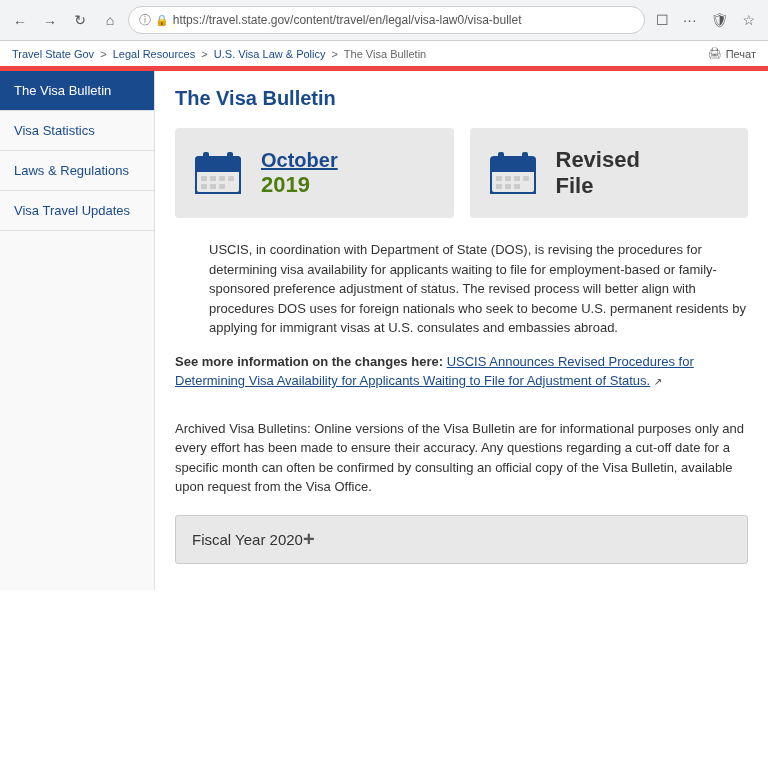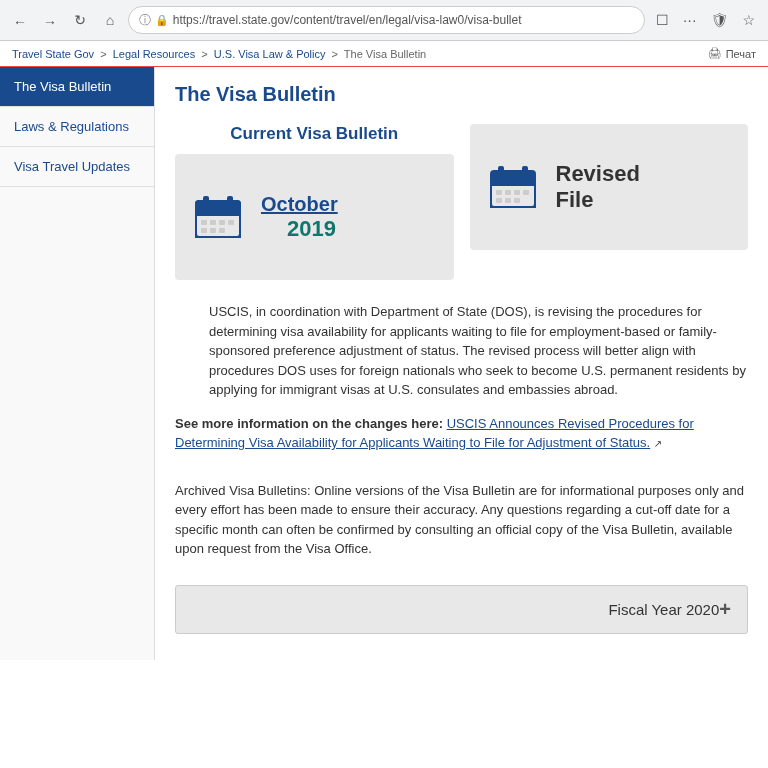--- a/index.html
+++ b/index.html
@@ -49,21 +49,21 @@
       display: flex;
       flex-direction: column;
       background: #fff;
     }
 
     
     .breadcrumb-bar {
       padding: 6px 12px;
       font-size: 11px;
       color: #666;
-      border-bottom: 1px solid #ef4444;
+      border-bottom: 5px solid #ef4444;
       display: flex;
       align-items: center;
       justify-content: space-between;
     }
     .breadcrumb-bar a { color: #1a4a8e; text-decoration: none; font-size: 11px; }
     .breadcrumb-sep { margin: 0 3px; color: #666; }
     .print-btn { display: flex; align-items: center; gap: 4px; font-size: 11px; color: #555; cursor: pointer; background: none; border: none; }
 
     
     .content-area {
@@ -118,21 +118,21 @@
     .bulletin-section-title {
       font-size: 17px;
       font-weight: bold;
       color: #1a4a8e;
       margin-bottom: 10px;
       text-align: center;
     }
     .bulletin-card {
       background: #e8e8e8;
       border-radius: 4px;
-      padding: 36px 16px;
+      padding: 18px 16px;
       display: flex;
       align-items: center;
       gap: 16px;
       cursor: pointer;
       text-decoration: none;
     }
     .calendar-icon {
       width: 54px;
       height: 54px;
       flex-shrink: 0;
@@ -142,23 +142,22 @@
     .bulletin-month {
       font-size: 20px;
       font-weight: bold;
       color: #1a4a8e;
       text-decoration: underline;
       line-height: 1.2;
     }
     .bulletin-year {
       font-size: 22px;
       font-weight: bold;
-      color: #0f766e;
+      color: #4d7c0f;
       line-height: 1.2;
-      margin-left: 26px;
     }
     .bulletin-coming {
       font-size: 22px;
       font-weight: bold;
       color: #333;
       line-height: 1.2;
     }
 
     
     .body-text {
@@ -182,37 +181,36 @@
       color: #1a4a8e;
       text-decoration: underline;
       cursor: pointer;
     }
 
     
     .archived-text {
       font-size: 13px;
       line-height: 1.5;
       color: #333;
-      margin-bottom: 26px;
+      margin-bottom: 18px;
     }
 
     
     .accordion-item {
       background: #e8e8e8;
       border: 1px solid #ccc;
       border-radius: 3px;
       margin-bottom: 6px;
     }
     .accordion-header {
       display: flex;
       align-items: center;
-      justify-content: flex-end;
+      justify-content: flex-start;
       padding: 12px 16px;
       cursor: pointer;
-      margin-left: 40px;
     }
     .accordion-title {
       font-size: 15px;
       color: #333;
       font-weight: normal;
     }
     .accordion-plus {
       font-size: 20px;
       color: #555;
       font-weight: bold;
@@ -259,35 +257,37 @@
     </button>
   </div>
 
   <div class="content-area">
 
     <nav class="sidebar">
       <a class="sidebar-item active" href="#">
         <span>The Visa Bulletin</span>
       </a>
       <a class="sidebar-item" href="#">
+        <span>Visa Statistics</span>
+      </a>
+      <a class="sidebar-item" href="#">
         <span>Laws &amp; Regulations</span>
       </a>
       <a class="sidebar-item" href="#">
         <span>Visa Travel Updates</span>
       </a>
     </nav>
 
     <main class="main-content">
 
       <h1 class="page-title">The Visa Bulletin</h1>
 
       <div class="bulletin-row">
 
         <div class="bulletin-section">
-          <div class="bulletin-section-title">Current Visa Bulletin</div>
           <a class="bulletin-card" href="#">
             <div class="calendar-icon">
               <svg viewBox="0 0 54 54" xmlns="http://www.w3.org/2000/svg">
                 <rect x="4" y="10" width="46" height="38" rx="4" fill="#1a4a8e"></rect>
                 <rect x="4" y="10" width="46" height="14" rx="4" fill="#1a4a8e"></rect>
                 <rect x="4" y="20" width="46" height="28" rx="0" fill="#1a4a8e"></rect>
                 <rect x="6" y="22" width="42" height="24" rx="2" fill="#e8e8e8"></rect>
                 <rect x="12" y="6" width="6" height="10" rx="2" fill="#1a4a8e"></rect>
                 <rect x="36" y="6" width="6" height="10" rx="2" fill="#1a4a8e"></rect>
                 <rect x="4" y="20" width="46" height="6" fill="#1a4a8e"></rect>

